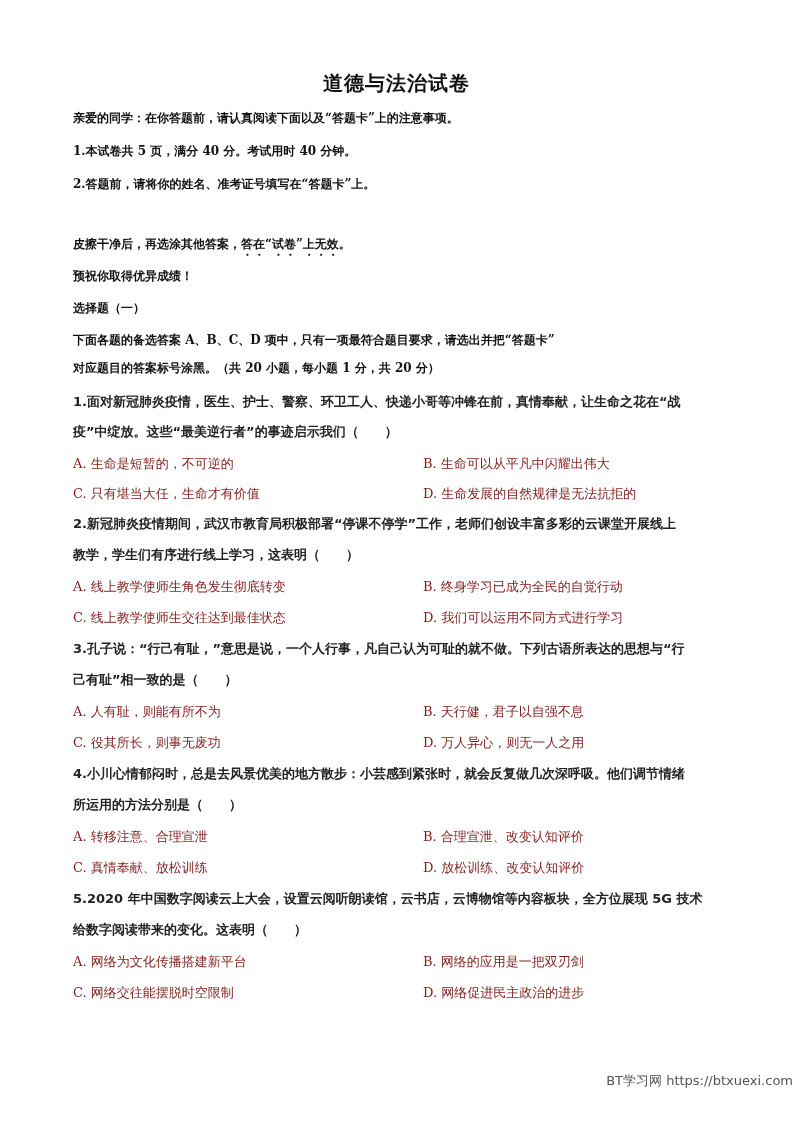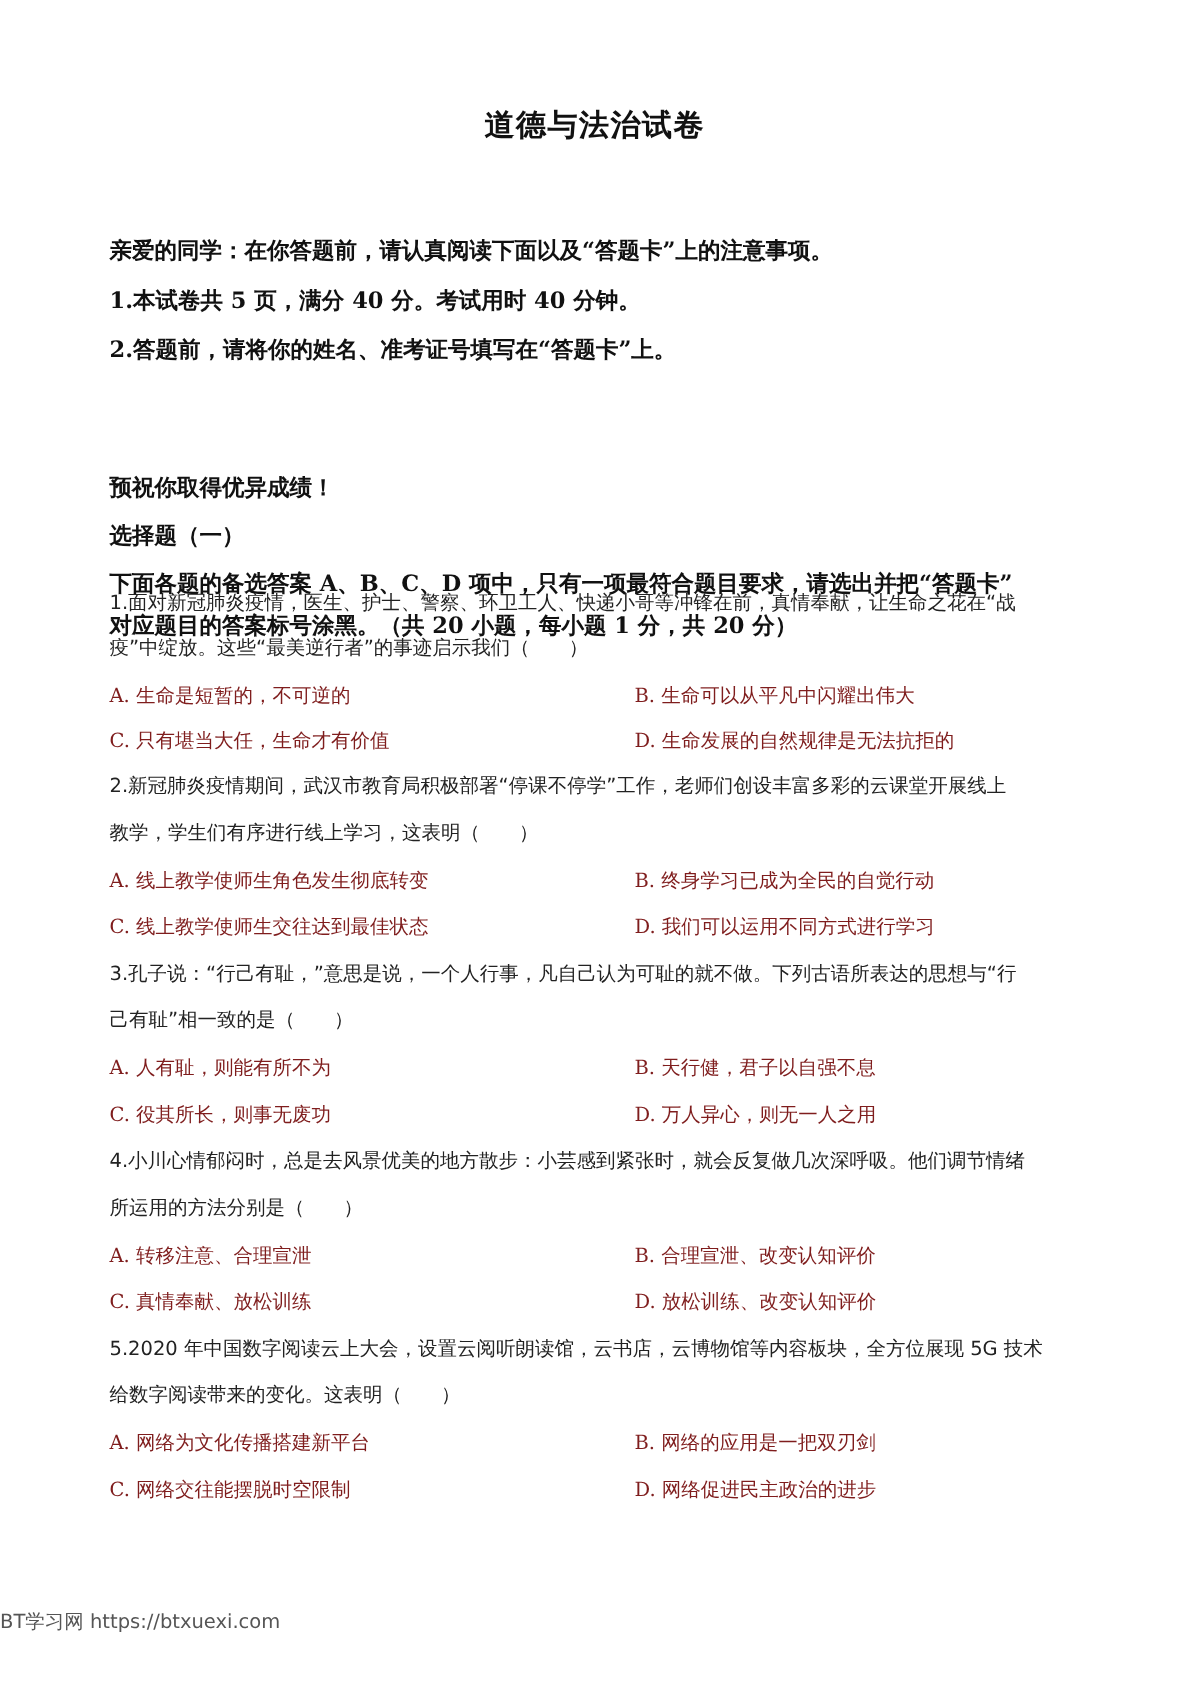--- a/index.html
+++ b/index.html
@@ -4,48 +4,49 @@
 <style>
   html, body { margin: 0; padding: 0; background: #ffffff; }
   body { width: 793px; height: 1122px; position: relative; overflow: hidden; color: #111; }
   .page { position: absolute; left: 0; top: 0; width: 793px; height: 1046px; border-radius: 27px; }
   .title {
     position: absolute; top: 70px; left: 0; width: 793px; text-align: center;
     font-family: "DejaVu Serif", serif; font-weight: bold; font-size: 20px; letter-spacing: 1px;
   }
   .line {
     position: absolute; left: 73px; right: 60px; white-space: nowrap;
-    font-family: "DejaVu Serif", serif; font-size: 15px; font-weight: bold; margin-top: 48px;
+    font-family: "DejaVu Serif", serif; font-size: 12px; font-weight: bold;
   }
   .q {
     position: absolute; left: 73px; white-space: nowrap;
-    font-family: "DejaVu Sans", sans-serif; font-size: 13px; color: #222;
+    font-family: "DejaVu Sans", sans-serif; font-size: 13px; color: #222; font-weight: bold;
   }
   .opt {
     position: absolute; white-space: nowrap;
     font-family: "DejaVu Serif", serif; font-size: 13px; color: #7f1d1d;
   }
   .optA, .optC { left: 73px; }
   .optB, .optD { left: 397px; margin-left: 26px; }
   .emph { text-emphasis: dot; -webkit-text-emphasis: filled dot; text-emphasis-position: under right; -webkit-text-emphasis-position: under; }
   .footer {
-    position: absolute; top: 1072px; left: 0; width: 793px; text-align: left;
+    position: absolute; top: 1072px; left: 0; width: 793px; text-align: right;
     font-family: "DejaVu Sans", sans-serif; font-size: 13px; color: #555;
   }
 </style>
 </head>
 <body>
 
 <div class="page">
 
   <div class="title">道德与法治试卷</div>
 
   <div class="line" style="top:110px">亲爱的同学：在你答题前，请认真阅读下面以及“答题卡”上的注意事项。</div>
   <div class="line" style="top:143px">1.本试卷共 5 页，满分 40 分。考试用时 40 分钟。</div>
   <div class="line" style="top:176px">2.答题前，请将你的姓名、准考证号填写在“答题卡”上。</div>
+  <div class="line" style="top:236px"><span>皮擦干净后，再选涂其他答案，</span><span class="emph">答在“试卷”上无效</span><span>。</span></div>
   <div class="line" style="top:268px">预祝你取得优异成绩！</div>
 
   <div class="line" style="top:300px">选择题（一）</div>
   <div class="line" style="top:332px">下面各题的备选答案 A、B、C、D 项中，只有一项最符合题目要求，请选出并把“答题卡”</div>
   <div class="line" style="top:360px">对应题目的答案标号涂黑。（共 20 小题，每小题 1 分，共 20 分）</div>
 
   <div>
     <div class="q" style="top:393px">1.面对新冠肺炎疫情，医生、护士、警察、环卫工人、快递小哥等冲锋在前，真情奉献，让生命之花在“战</div>
     <div class="q" style="top:423px">疫”中绽放。这些“最美逆行者”的事迹启示我们（　　）</div>
     <div class="opt optA" style="top:455px">A.  生命是短暂的，不可逆的</div>

